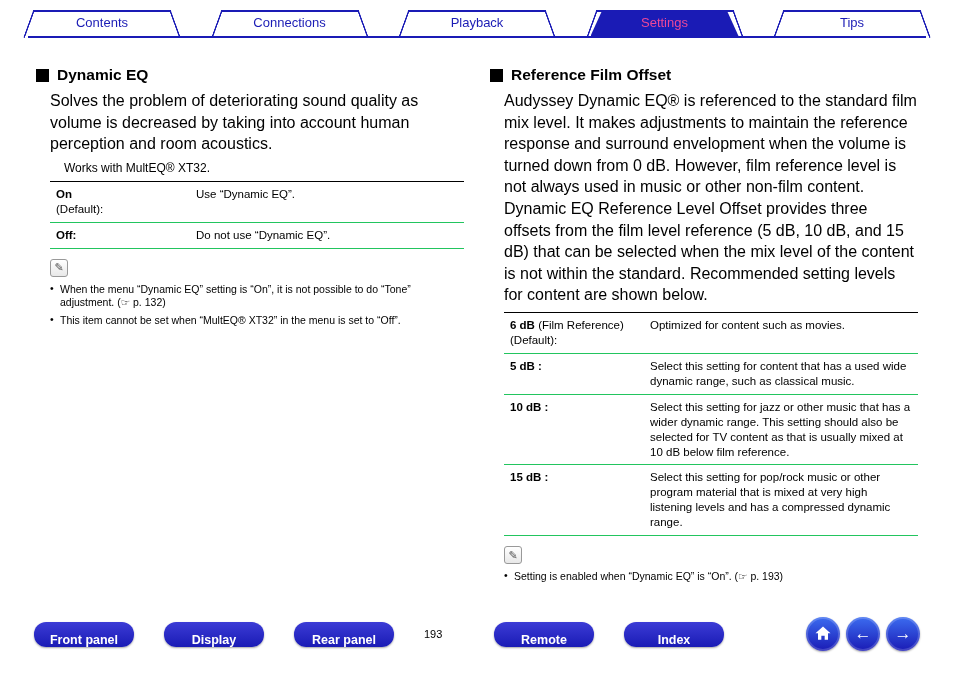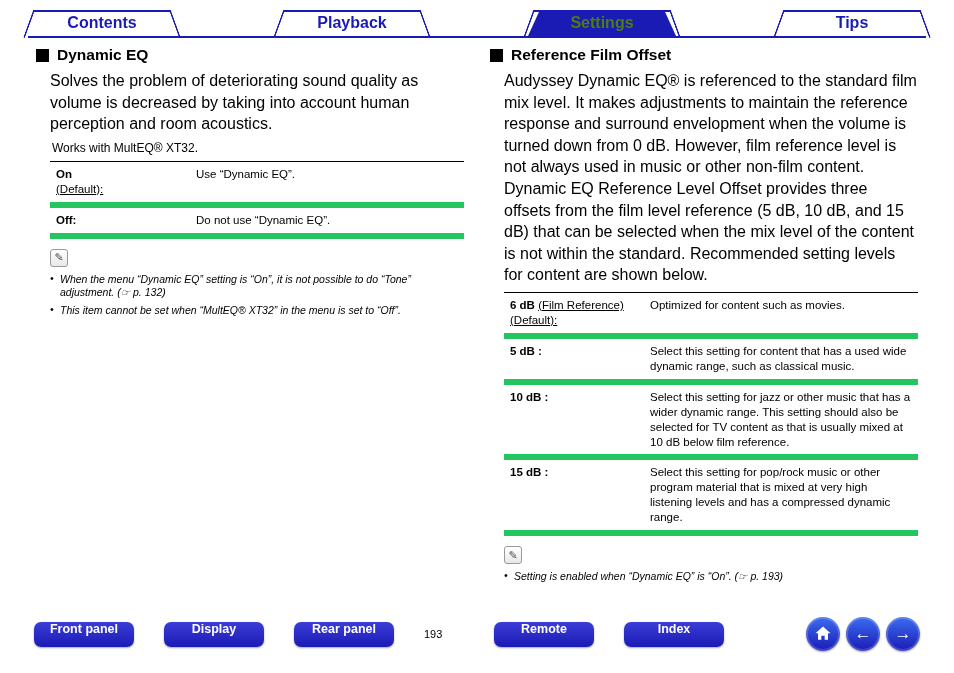--- a/index.html
+++ b/index.html
@@ -18,22 +18,22 @@
     justify-content: space-between;
     padding: 10px 28px 0 28px;
     gap: 0;
   }
   .tab {
     width: 148px;
     height: 26px;
     position: relative;
     text-align: center;
     line-height: 26px;
-    font-weight: bold;
-    font-size: 16px;
+    font-weight: normal;
+    font-size: 13px;
     color: #1a1bb5;
     cursor: pointer;
   }
   .tab::before, .tab::after {
     content: '';
     position: absolute;
     top: 0;
     width: 12px;
     height: 100%;
     border-top: 2px solid #1a1bb5;
@@ -48,95 +48,95 @@
     right: 0;
     border-right: 2px solid #1a1bb5;
     transform: skewX(20deg);
     border-bottom-right-radius: 2px;
   }
   .tab .cap {
     position:absolute; top:0; left:10px; right:10px;
     border-top:2px solid #1a1bb5;
   }
   .tab.active {
-    color: #4d7c0f;
+    color: #ec4899;
   }
   .tab.active .fill {
     position:absolute; inset:0; background:#1a1bb5;
     clip-path: polygon(8% 0,92% 0,100% 100%,0 100%);
     z-index:-1;
   }
   .tab.active::before, .tab.active::after { border-color:#1a1bb5; }
   .topwrap{position:relative;}
   .topwrap::after{content:'';display:block;height:2px;background:#1a1bb5;margin:0 28px;}
 
   
   .content {
     display:flex;
-    padding: 8px 36px 0 36px;
+    padding: 28px 36px 0 36px;
     gap: 26px;
   }
   .col { flex:1; min-width:0;}
   h2.sect {
     font-size: 15.5px;
     font-weight: bold;
     margin-bottom: 6px;
     display:flex;
     align-items:center;
     gap:8px;
   }
   h2.sect::before{
     content:''; display:inline-block; width:13px; height:13px; background:#000;
   }
   .intro { font-size:16px; line-height:1.35; margin:0 0 6px 14px;}
-  .subnote{ font-size:12px; margin:2px 0 6px 16px;}
+  .subnote{ font-size:12px; margin:2px 0 6px 28px;}
   table.opts{
     width: calc(100% - 14px);
     margin-left:14px;
     border-collapse: collapse;
     font-size:11.5px;
   }
   table.opts td{
     border-top:1px solid #000;
-    border-bottom:6px solid #22c55e;
+    border-bottom:1px solid #22c55e;
     padding:5px 6px;
     vertical-align: top;
     line-height:1.3;
   }
   table.opts td:first-child{ width:140px; font-weight:bold;}
-  table.opts td:first-child .def{ font-weight:normal;text-decoration:underline;}
+  table.opts td:first-child .def{ font-weight:normal;}
   .pencil{
     display:inline-flex; width:18px; height:18px; border:1px solid #999;
     border-radius:3px; background:linear-gradient(#fff,#e8e8e8);
     align-items:center; justify-content:center; margin:10px 0 2px 14px;
     font-size:11px; color:#555;
   }
   ul.notes{ list-style:none; margin:2px 0 0 14px; font-size:10.5px;}
-  ul.notes li{ position:relative; padding:2px 0 2px 10px; line-height:1.3;font-style:italic;}
+  ul.notes li{ position:relative; padding:2px 0 2px 10px; line-height:1.3;}
   ul.notes li::before{content:'•'; position:absolute; left:0; top:1px;}
 
   
   .bottom {
     position:absolute;
     bottom: 22px;
     left: 0; right:0;
     padding: 0 34px;
     display:flex;
     align-items:center;
     gap: 30px;
   }
   .pill {
     background: linear-gradient(#3c3cd6,#1a1bb5);
     color:#fff;
     font-weight:bold;
     font-size:12.5px;
     height:25px;
     width:100px;
-    border-radius: 7px;
-    display:flex; align-items:flex-start; justify-content:center;
+    border-radius: 12px;
+    display:flex; align-items:flex-end; justify-content:center;
     cursor:pointer;
     box-shadow: 0 1px 2px rgba(0,0,0,.35);
   }
   .pagenum{ font-size:11px; width:40px; }
   .spacer{flex:1;}
   .navbtn-group{ display:flex; gap:6px; align-items:center;}
   .circle{
     width:34px; height:34px; border-radius:50%;
     background: linear-gradient(#3c6cf0,#1a1bb5);
     display:flex; align-items:center; justify-content:center;
@@ -145,20 +145,21 @@
   }
   .circle svg{ width:20px; height:20px; fill:#fff;}
   .arrow{ font-weight:bold; }
 </style>
 </head>
 <body>
 
 <div class="topwrap">
   <div class="topnav">
     <div class="tab"><span class="cap"></span><span>Contents</span></div>
+    <div class="tab"><span class="cap"></span><span>Connections</span></div>
     <div class="tab"><span class="cap"></span><span>Playback</span></div>
     <div class="tab active"><span class="fill"></span><span class="cap"></span><span>Settings</span></div>
     <div class="tab"><span class="cap"></span><span>Tips</span></div>
   </div>
 </div>
 
 <div class="content">
 
   <div class="col">
     <h2 class="sect">

